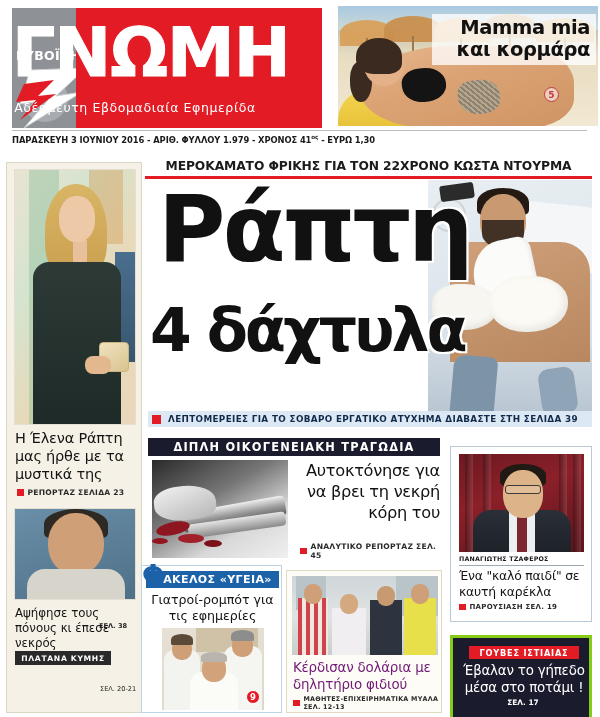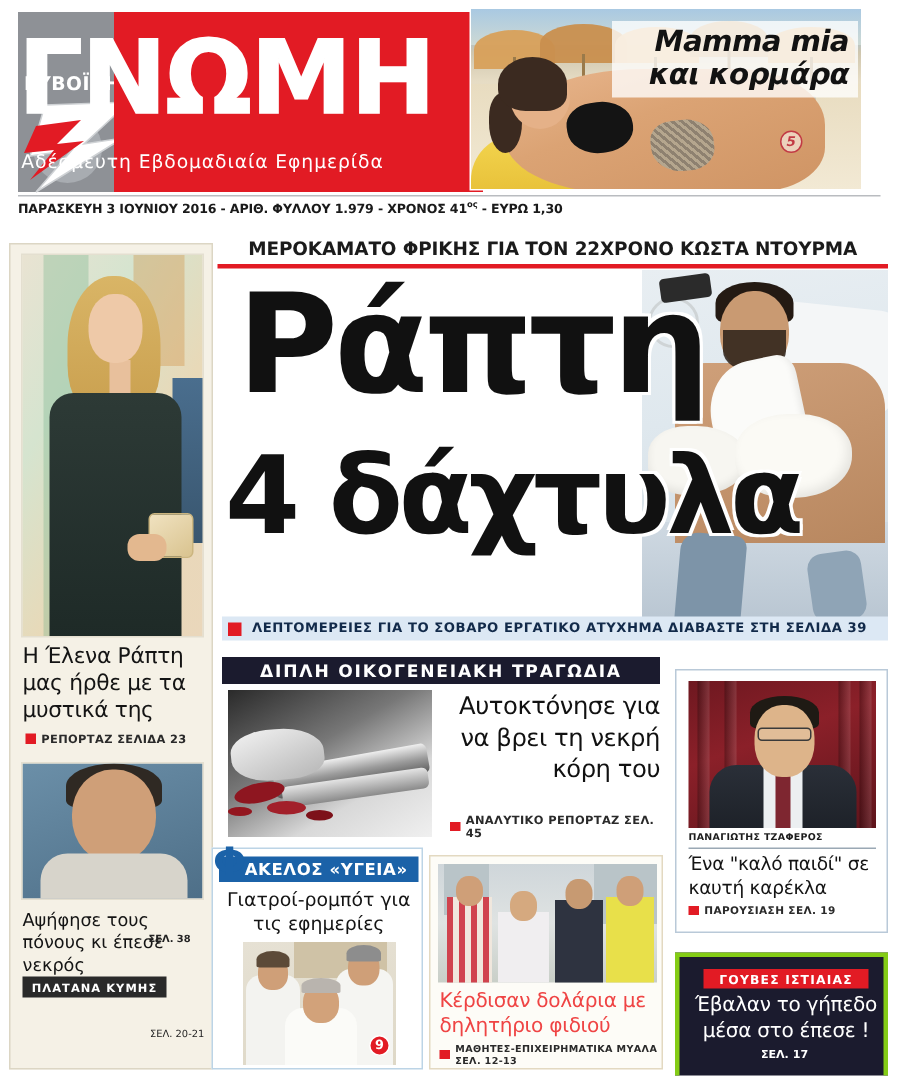--- a/index.html
+++ b/index.html
@@ -91,25 +91,24 @@
   }
   .dateline sup { font-size: 5.6px; }
   .dateline-rule {
     position: absolute; left: 12px; top: 130px;
     width: 575px; height: 1px;
     background: #b9bcc0;
   }
 
   
   .teaser {
-    position: absolute; left: 313px; top: 5px;
+    position: absolute; left: 337px; top: 5px;
     width: 262px; height: 122px;
     border: 1px solid #ffffff;
     overflow: hidden;
-    font-style: italic;
   }
   .beach-bg {
     position: absolute; inset: 0;
     background:
       linear-gradient(180deg, #bfd6e8 0%, #9fc0da 14%, #cfc6ae 24%, #e6dcc4 40%, #efe6d2 100%);
   }
   .beach-sky { position:absolute; left:0; top:0; width:100%; height:20%;
     background: linear-gradient(180deg,#a9c9e2,#cdd9d4);}
   .umb { position: absolute; border-radius: 50% 50% 0 0; opacity: .95; }
   .u1 { left: 2px; top: 14px; width: 54px; height: 26px; background:#d8a05a; }
@@ -275,21 +274,21 @@
     letter-spacing: -3px;
     z-index: 5;
   }
   .hl1 {
     position: absolute; left: 10px; top: 0;
     font-size: 92px; line-height: 96px;
     text-shadow: 2px 2px 0 #ffffff, -2px 2px 0 #ffffff, 2px -2px 0 #ffffff, -2px -2px 0 #ffffff;
   }
   .hl2 {
     position: absolute; left: 2px; top: 100px;
-    font-size: 72px; line-height: 96px;
+    font-size: 60px; line-height: 96px;
     text-shadow: 2px 2px 0 #ffffff, -2px 2px 0 #ffffff, 2px -2px 0 #ffffff, -2px -2px 0 #ffffff;
   }
 
   .subbar {
     position: absolute; left: 148px; top: 411px;
     width: 444px; height: 16px;
     background: #dce8f4;
     display: flex; align-items: center;
   }
   .subbar .sq {
@@ -568,21 +567,21 @@
   .g2r{left:43px; top:12px; width:28px; height:32px; background:#7e6446; border-radius:50% 50% 30% 30%; z-index:-1;}
   .g3b{left:78px; top:24px; width:32px; height:56px; background:#2e3340;}
   .g3h{left:85px; top:10px; width:18px; height:20px; background:#c79a72; border-radius:45%;}
   .g3r{left:80px; top:4px; width:28px; height:34px; background:#241b14; border-radius:50% 50% 30% 30%; z-index:-1;}
   .g4b{left:112px; top:22px; width:32px; height:58px; background:#e8e04a;}
   .g4h{left:119px; top:8px; width:18px; height:20px; background:#cf9f78; border-radius:45%;}
   .g4r{left:114px; top:2px; width:28px; height:32px; background:#3a2a1e; border-radius:50% 50% 30% 30%; z-index:-1;}
   .dol-head {
     position: absolute; left: 6px; top: 88px;
     width: 146px;
-    color: #ef4444; font-size: 13.4px; line-height: 17px;
+    color: #701a75; font-size: 13.4px; line-height: 17px;
     letter-spacing: -0.2px;
   }
   .dol-ref {
     position: absolute; left: 6px; top: 124px;
   }
   .dol-ref span.txt { font-size: 6.4px; }
 
   
   .col-right {
     position: absolute; left: 450px; top: 446px;
@@ -866,17 +865,17 @@
     <div class="cr-caption">ΠΑΝΑΓΙΩΤΗΣ ΤΖΑΦΕΡΟΣ</div>
     <div class="cr-title">Ένα "καλό παιδί" σε καυτή καρέκλα</div>
     <div class="ref cr-ref">
       <span class="sq"></span>
       <span class="txt">ΠΑΡΟΥΣΙΑΣΗ ΣΕΛ. 19</span>
     </div>
   </div>
 
   <div class="gouves">
     <div class="gouves-bar">ΓΟΥΒΕΣ ΙΣΤΙΑΙΑΣ</div>
-    <div class="gouves-head">Έβαλαν το γήπεδο μέσα στο έπεσε !</div>
+    <div class="gouves-head">Έβαλαν το γήπεδο μέσα στο ποτάμι !</div>
     <div class="gouves-sel">ΣΕΛ. 17</div>
   </div>
 
 </div>
 
 </body></html>

